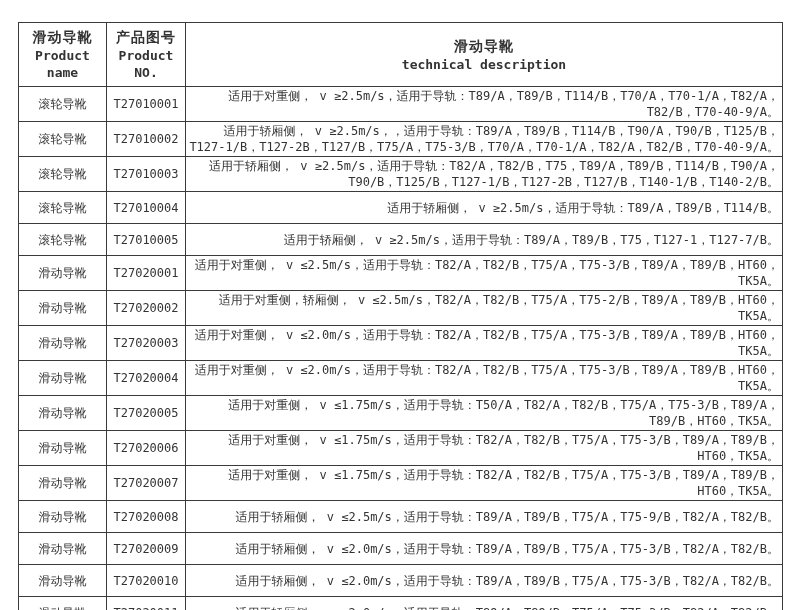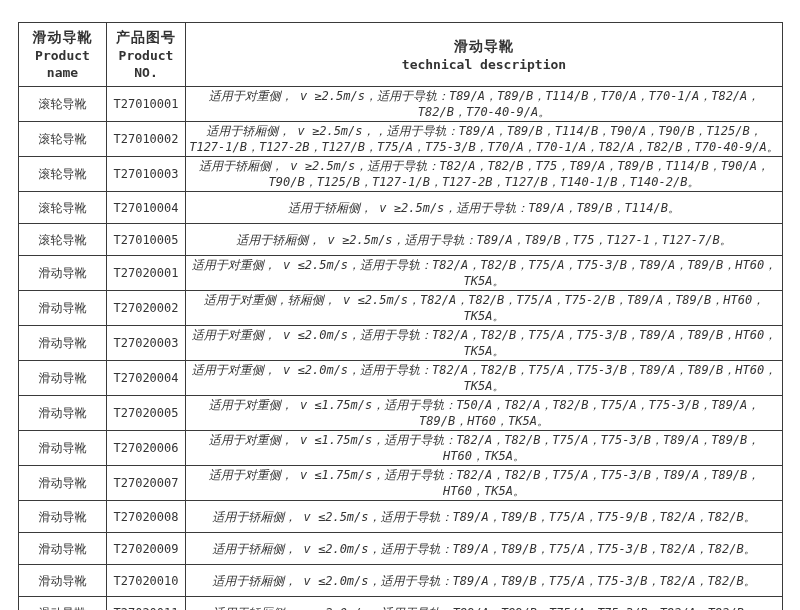--- a/index.html
+++ b/index.html
@@ -49,21 +49,21 @@
     line-height: 17px;
     font-weight: bold;
   }
   tbody td {
     font-size: 12px;
     line-height: 16px;
     height: 29px;
     padding: 1px 3px;
   }
   tbody td.center { text-align: center; }
-  tbody td.desc { text-align: center; font-style: italic; }
+  tbody td.desc { text-align: right; }
 </style>
 </head>
 <body>
 
 <div class="page">
   <table class="product-table">
     <colgroup>
       <col class="c1">
       <col class="c2">
       <col class="c3">

